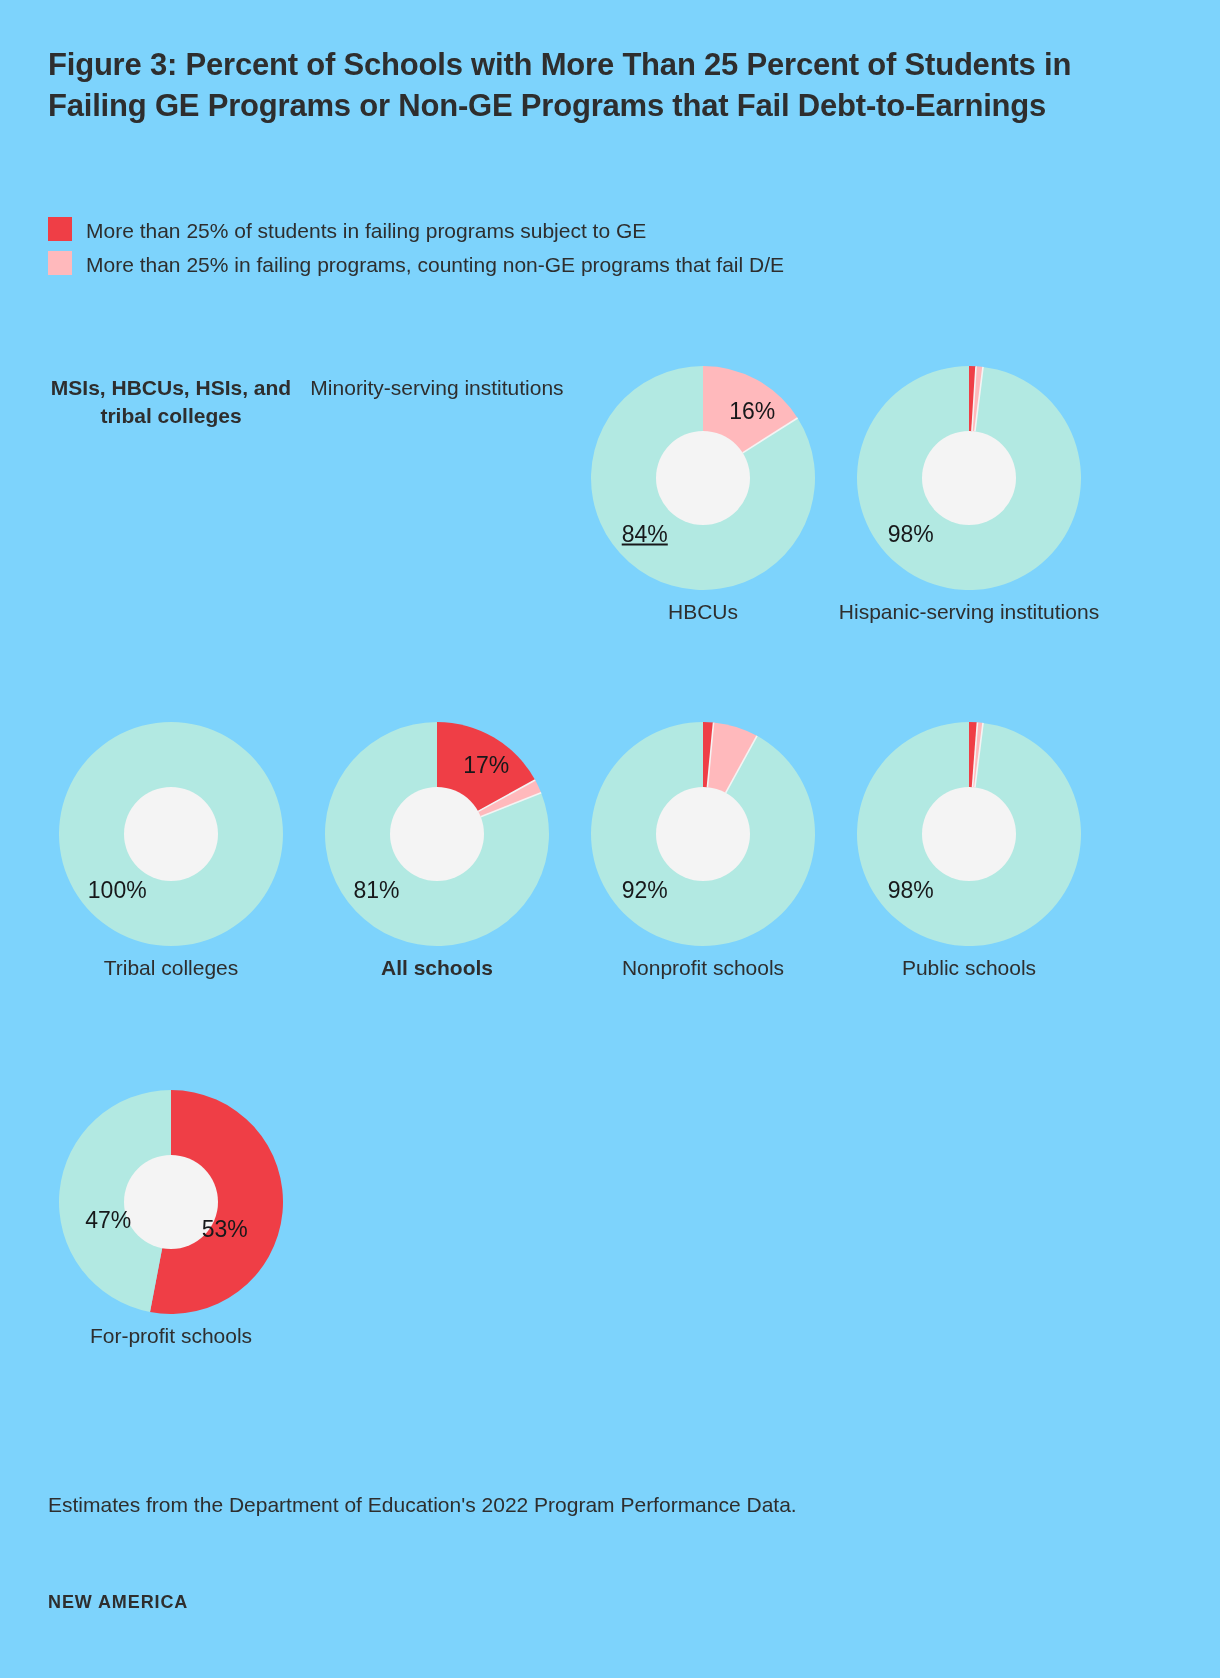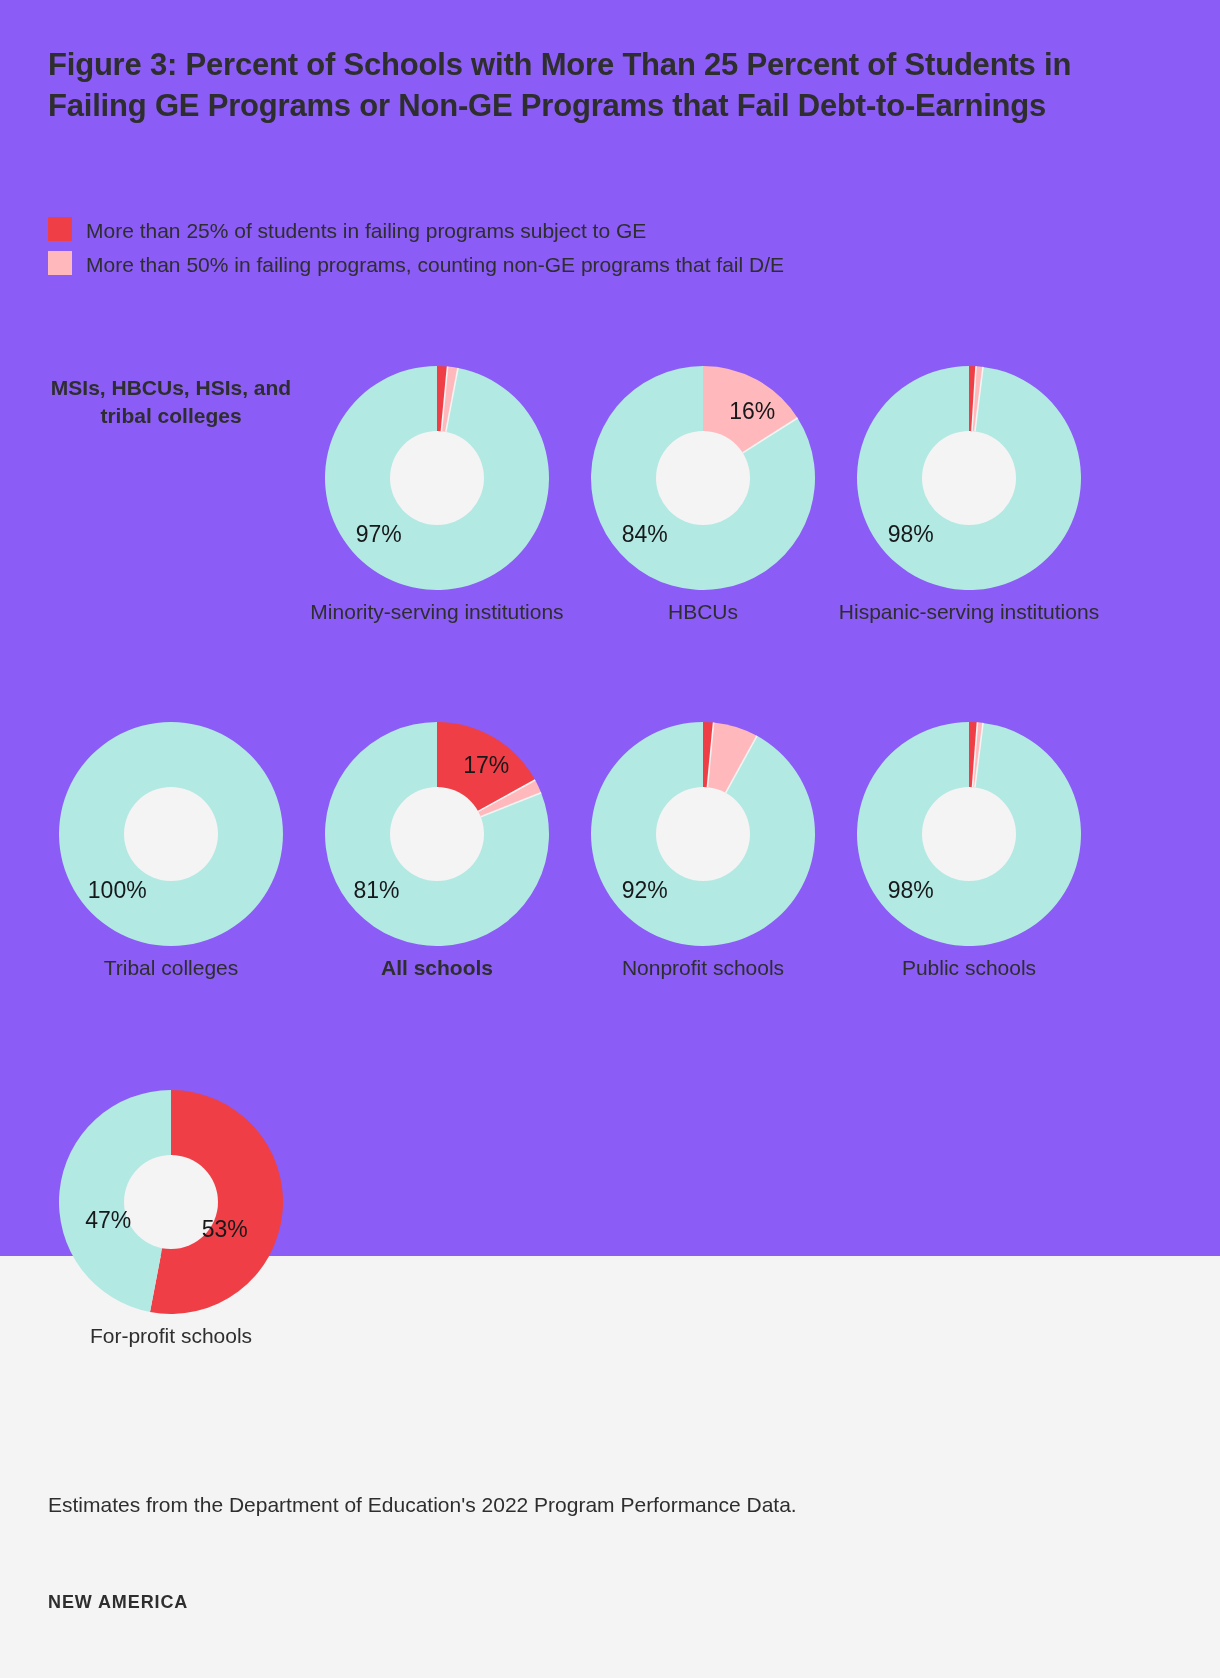--- a/index.html
+++ b/index.html
@@ -13,22 +13,22 @@
     font-family: "Liberation Sans", sans-serif;
     color: #2d2d2d;
     position: relative;
     overflow: hidden;
   }
 
   .page {
     position: absolute;
     left: 0; top: 0;
     width: 1220px;
-    height: 1256px;
-    background: #8b5cf6;
+    height: 1678px;
+    background: #7dd3fc;
   }
 
   
   .title {
     position: absolute;
     left: 48px;
     top: 44px;
     width: 1060px;
     font-size: 31px;
     font-weight: bold;
@@ -141,52 +141,41 @@
 
   <div class="title">Figure 3: Percent of Schools with More Than 25 Percent of Students in Failing GE Programs or Non-GE Programs that Fail Debt-to-Earnings</div>
 
   <div class="legend" id="legend">
       <div class="legend-row">
         <span class="legend-swatch" style="background: rgb(239, 62, 70);"></span>
         <span class="legend-label">More than 25% of students in failing programs subject to GE</span>
       </div>
       <div class="legend-row">
         <span class="legend-swatch" style="background: rgb(255, 185, 188);"></span>
-        <span class="legend-label">More than 50% in failing programs, counting non-GE programs that fail D/E</span>
+        <span class="legend-label">More than 25% in failing programs, counting non-GE programs that fail D/E</span>
       </div>
     </div>
 
   <div class="grid-row" id="row1">
       <div class="cell c0">
         <div class="cat-label bold">MSIs, HBCUs, HSIs, and tribal colleges</div>
       </div>
       <div class="cell c1">
-        <div class="donut-wrap">
-          <svg class="donut-svg" viewBox="0 0 224 224">
-            <path d="M 112 112 L 112 0 A 112 112 0 0 1 122.5401310916736 0.4970599644550475 Z" fill="#ef3e46"></path>
-            <path d="M 112 112 L 122.5401310916736 0.4970599644550475 A 112 112 0 0 1 132.98670723360115 1.983827918386865 Z" fill="#ffb9bc"></path>
-            <path d="M 112 112 L 132.98670723360115 1.983827918386865 A 112 112 0 1 1 111.99999999999999 0 Z" fill="#b2e9e2"></path>
-            <line x1="116.42309072597017" y1="65.20858766365524" x2="122.5401310916736" y2="0.4970599644550475" stroke="#f4f4f4" stroke-width="1.6"></line>
-            <line x1="120.80692178552906" y1="65.83249921575162" x2="132.98670723360115" y2="1.983827918386865" stroke="#f4f4f4" stroke-width="1.6"></line>
-            <circle cx="112" cy="112" r="47" fill="#f4f4f4"></circle>
-          </svg>
-          <div class="slice-label" style="left: 24%; top: 75%;">97%</div>
-        </div>
         <div class="cat-label">Minority-serving institutions</div>
       </div>
       <div class="cell c2">
         <div class="donut-wrap">
           <svg class="donut-svg" viewBox="0 0 224 224">
             <path d="M 112 112 L 112 0 A 112 112 0 0 1 206.5647276562257 51.98739896235239 Z" fill="#ffb9bc"></path>
             <path d="M 112 112 L 206.5647276562257 51.98739896235239 A 112 112 0 1 1 111.99999999999999 0 Z" fill="#b2e9e2"></path>
             <line x1="151.68341249859472" y1="86.81614063598715" x2="206.5647276562257" y2="51.98739896235239" stroke="#f4f4f4" stroke-width="1.6"></line>
             <circle cx="112" cy="112" r="47" fill="#f4f4f4"></circle>
           </svg>
           <div class="slice-label" style="left: 72%; top: 20%;">16%</div>
-          <div class="slice-label" style="left: 24%; top: 75%;">84%</div>
+          <div class="slice-label" style="left: 24%; top: 75%; text-decoration: underline;">84%</div>
         </div>
         <div class="cat-label">HBCUs</div>
       </div>
       <div class="cell c3">
         <div class="donut-wrap">
           <svg class="donut-svg" viewBox="0 0 224 224">
             <path d="M 112 112 L 112 0 A 112 112 0 0 1 119.03253818728311 0.22100641603358895 Z" fill="#ef3e46"></path>
             <path d="M 112 112 L 119.03253818728311 0.22100641603358895 A 112 112 0 0 1 126.03732215920208 0.8831534527784726 Z" fill="#ffb9bc"></path>
             <path d="M 112 112 L 126.03732215920208 0.8831534527784726 A 112 112 0 1 1 111.99999999999999 0 Z" fill="#b2e9e2"></path>
             <line x1="114.95115441787773" y1="65.09274376387123" x2="119.03253818728311" y2="0.22100641603358895" stroke="#f4f4f4" stroke-width="1.6"></line>

